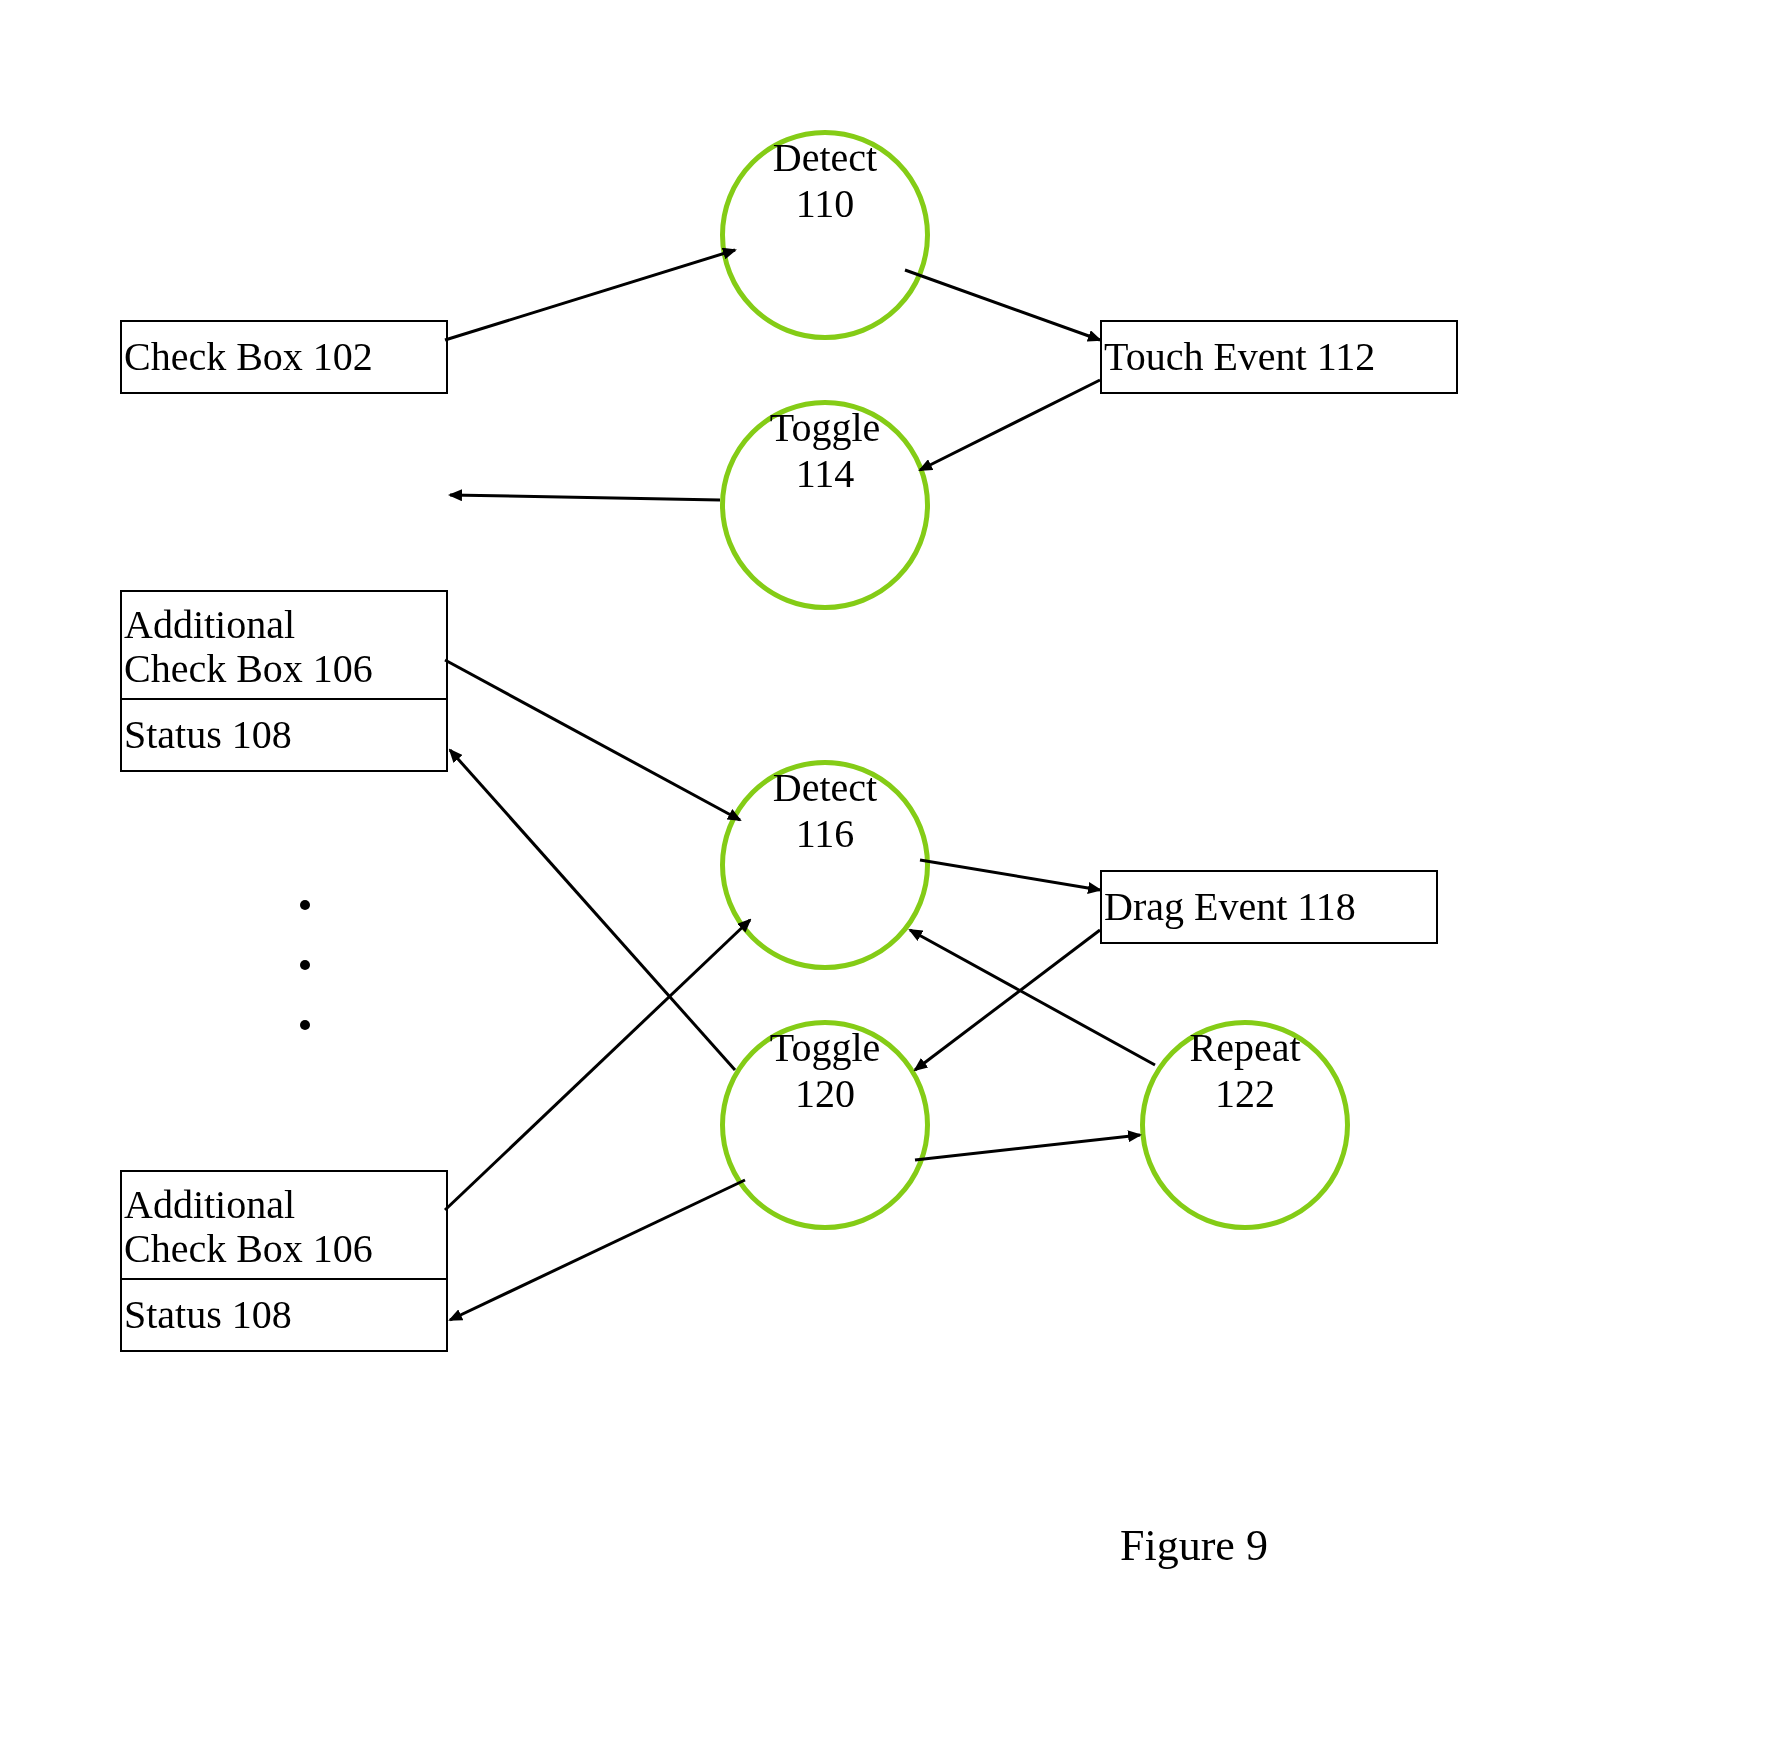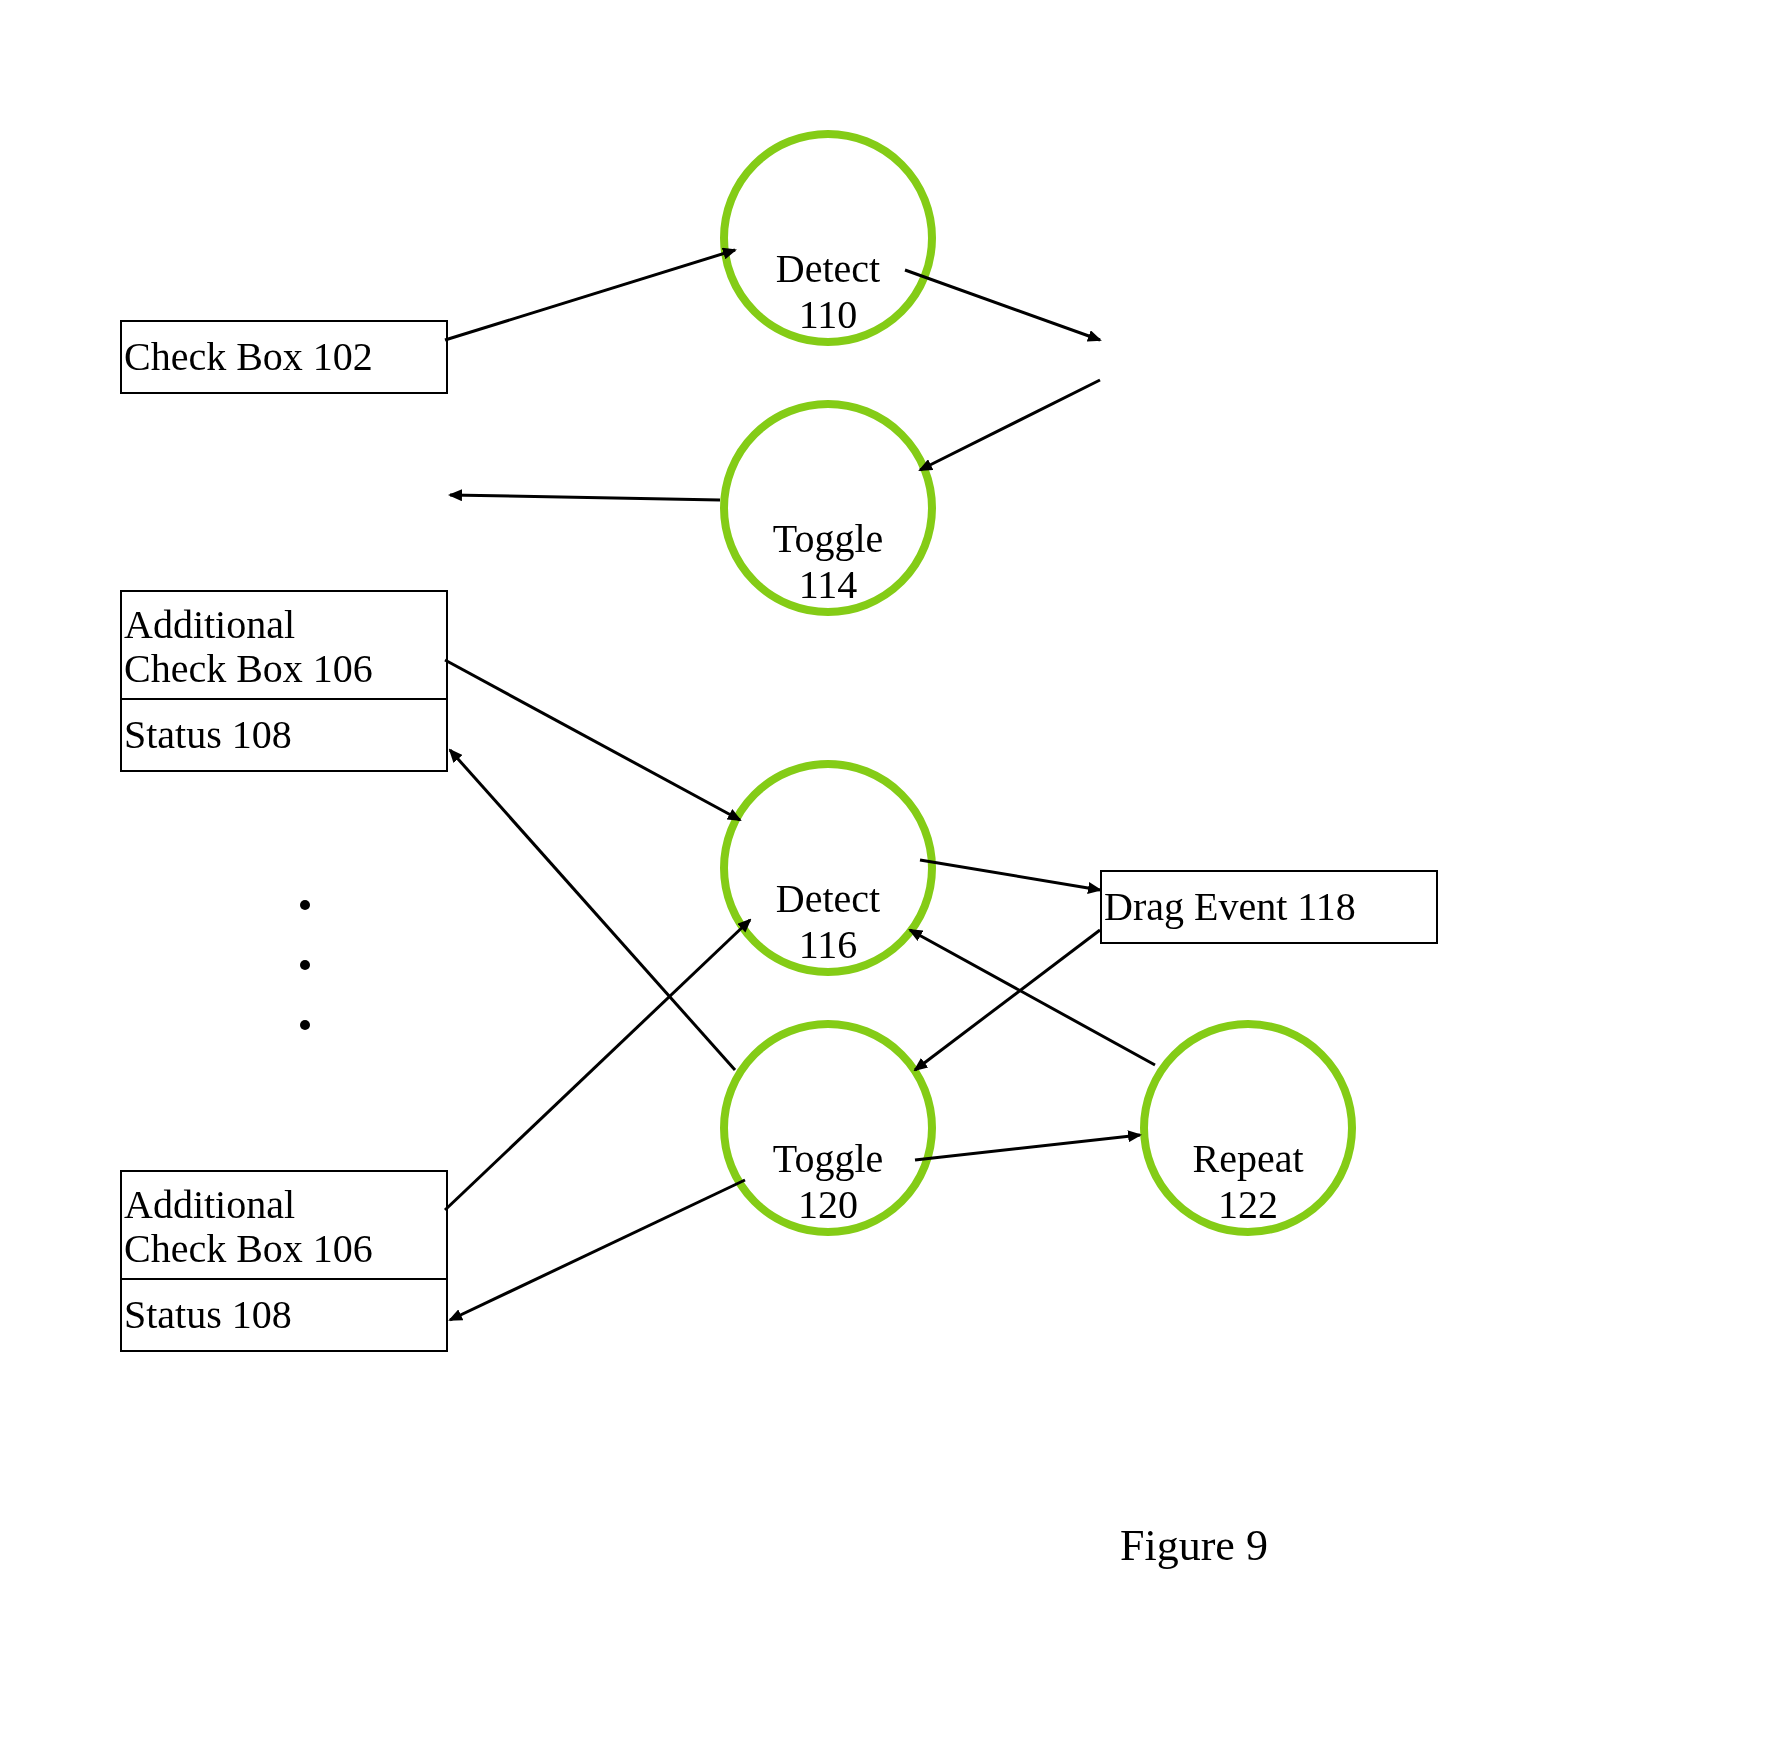--- a/index.html
+++ b/index.html
@@ -1,19 +1,19 @@
 <!DOCTYPE html>
 <html><head>
 <meta charset="utf-8">
 <style>
   html,body{margin:0;padding:0;background:#fff;font-family:"Times New Roman",Times,serif}
   .stage{position:relative;width:1790px;height:1746px}
   .box{position:absolute;border:2px solid #000;background:#fff;display:flex;align-items:center;padding:0 2px;font-size:40px;line-height:1.1;text-align:left}
   .box.multi{flex-direction:column;align-items:flex-start;justify-content:center}
-  .circle{position:absolute;border:8px solid #84cc16;border-radius:50%;background:#fff;display:flex;flex-direction:column;align-items:center;justify-content:flex-end;font-size:40px;line-height:1.15;width:200px;height:200px}
+  .circle{position:absolute;border:5px solid #84cc16;border-radius:50%;background:#fff;display:flex;flex-direction:column;align-items:center;justify-content:flex-start;font-size:40px;line-height:1.15;width:200px;height:200px}
   .dot{position:absolute;width:10px;height:10px;border-radius:50%;background:#000}
   .caption{position:absolute;font-size:44px}
   svg.arrows{position:absolute;inset:0;pointer-events:none}
   line{stroke:#000;stroke-width:3}
 </style>
 </head>
 <body>
 
 <div class="stage">
 
@@ -24,20 +24,23 @@
   <div class="circle" style="left:720px;top:130px">
     <span>Detect</span>
     <span>110</span>
   </div>
 
   <div class="circle" style="left:720px;top:400px">
     <span>Toggle</span>
     <span>114</span>
   </div>
 
+  <div class="box" style="left:1100px;top:320px;width:350px;height:70px">
+    <span>Touch Event 112</span>
+  </div>
 
   <div class="box multi" style="left:120px;top:590px;width:320px;height:110px">
     <span>Additional</span>
     <span>Check Box 106</span>
   </div>
   <div class="box" style="left:120px;top:698px;width:320px;height:70px">
     <span>Status 108</span>
   </div>
 
   <div class="dot" style="left:300px;top:900px"></div>

